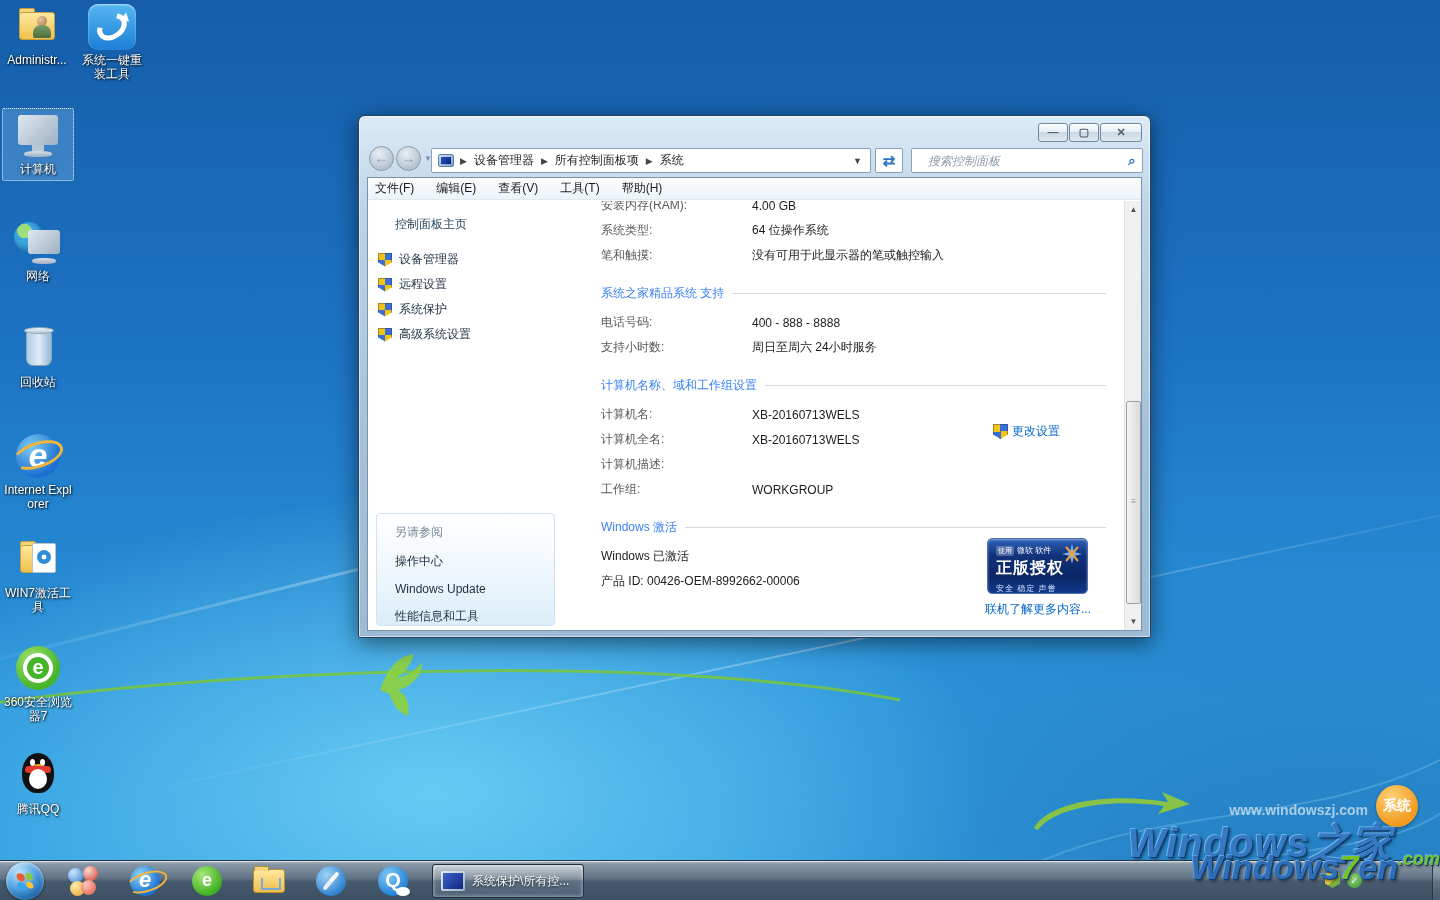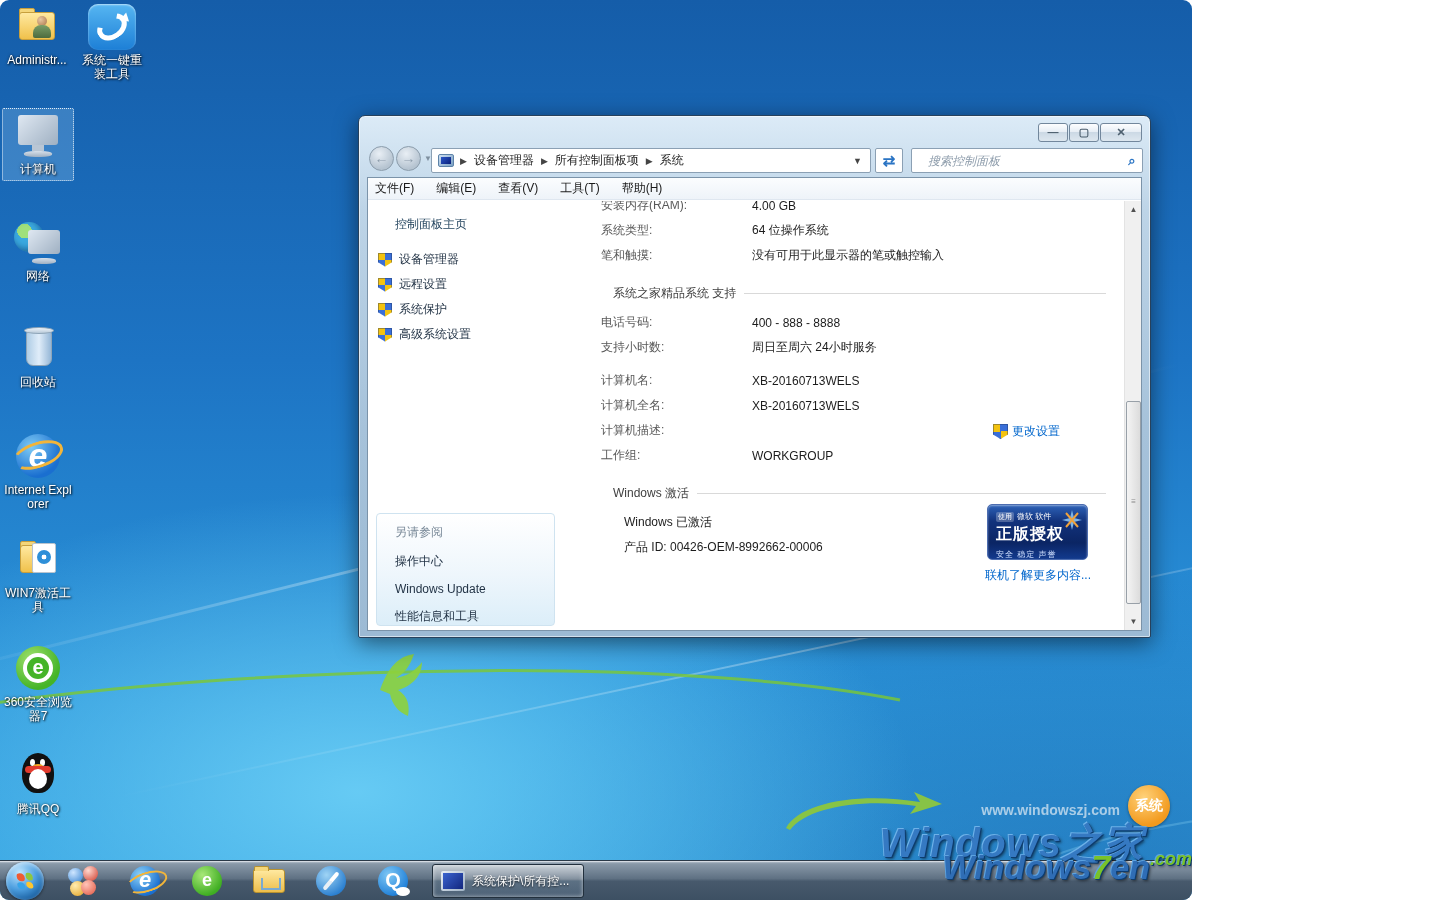--- a/index.html
+++ b/index.html
@@ -1,25 +1,24 @@
 <!DOCTYPE html>
 <html><head>
 <meta charset="utf-8">
 <style>
   * { margin:0; padding:0; box-sizing:border-box; }
   html,body { width:1440px; height:900px; overflow:hidden;
     font-family:"Liberation Sans", sans-serif; }
 
   
-  .desktop { position:relative; width:1192px; height:900px; overflow:hidden;
+  .desktop { position:relative; width:1440px; height:900px; overflow:hidden;
     background:
       radial-gradient(ellipse 900px 480px at 30% 88%, rgba(105,205,245,.95), rgba(60,160,220,0) 62%),
       radial-gradient(ellipse 1100px 620px at 92% 104%, rgba(25,85,155,.50), rgba(25,85,155,0) 60%),
       linear-gradient(180deg,#155da9 0%,#1d74c4 40%,#2b95da 78%,#2f9fe0 100%);
-    border-radius: 9px;
   }
   .streak { position:absolute; pointer-events:none; }
   .streak.s1 { left:-100px; top:520px; width:1300px; height:3px; transform:rotate(-14deg);
     background:linear-gradient(90deg,rgba(255,255,255,0),rgba(255,255,255,.45),rgba(255,255,255,0)); }
   .streak.s2 { left:100px; top:640px; width:1500px; height:2px; transform:rotate(-12deg);
     background:linear-gradient(90deg,rgba(255,255,255,0),rgba(255,255,255,.35),rgba(255,255,255,0)); }
   .wall-svg { position:absolute; left:0; top:0; pointer-events:none; }
 
   
   .dicon { position:absolute; width:72px; text-align:center; cursor:default; }
@@ -133,27 +132,27 @@
     background:linear-gradient(180deg,#ffffff, #eef6fc 55%, #dceef9); padding:10px 0 0 18px; }
   .see-also .hdr { font-size:12px; color:#7a8a99; margin-bottom:12px; }
   .see-also .lnk { font-size:12px; color:#1e2f42; margin-bottom:12px; }
 
   .main { position:relative; flex:1; padding:0 0 0 36px; overflow:hidden; font-size:12px; }
   .prow { display:flex; height:25px; align-items:center; }
   .prow .plabel { width:151px; color:#595959; flex:none; }
   .prow .pvalue { color:#1c1c1c; }
   .clip-top { margin-top:-8px; }
   .sect { display:flex; align-items:center; height:18px; margin:16px 18px 6px 0; }
-  .sect .stitle { color:#404040; white-space:nowrap;margin-left:12px; }
+  .sect .stitle { color:#3b82f6; white-space:nowrap; }
   .sect .sline { flex:1; border-top:1px solid #d9d9d9; margin-left:8px; }
   a.blue, .blue { color:#0066cc; text-decoration:none; }
   .chg { position:absolute; right:64px; top:222px; display:flex; align-items:center; font-size:12px; }
   .chg .shield { width:15px; height:15px; margin-right:4px; }
 
-  .act-wrap { position:relative;margin-left:23px; }
+  .act-wrap { position:relative; }
   .badge { position:absolute; right:36px; top:-6px; width:101px; height:56px; border-radius:5px;
     background:linear-gradient(180deg,#2d62b8 0%,#12327c 30%,#0b2564 70%,#123a8e 100%);
     border:1px solid #4d6db0; box-shadow:inset 0 1px 2px rgba(255,255,255,.45); color:#fff; padding:6px 6px 0 8px; }
   .badge .b1 { font-size:8px; display:flex; align-items:center; gap:3px; }
   .badge .b1 .tag { background:rgba(255,255,255,.25); border-radius:2px; padding:0 2px; font-size:7px; }
   .badge .b2 { font-size:16px; font-weight:bold; letter-spacing:1px; margin-top:2px; }
   .badge .b3 { font-size:8px; color:#cfe0ff; margin-top:4px; letter-spacing:1px; }
   .badge svg { position:absolute; right:4px; top:4px; }
   .learn-more { position:absolute; right:33px; top:57px; font-size:12px; }
 
@@ -430,20 +429,24 @@
           </div>
           <div class="prow" style="margin-top:8px;">
             <span class="plabel">电话号码:</span>
             <span class="pvalue">400 - 888 - 8888</span>
           </div>
           <div class="prow">
             <span class="plabel">支持小时数:</span>
             <span class="pvalue">周日至周六  24小时服务</span>
           </div>
 
+          <div class="sect">
+            <span class="stitle">计算机名称、域和工作组设置</span>
+            <span class="sline"></span>
+          </div>
           <div class="prow" style="margin-top:8px;">
             <span class="plabel">计算机名:</span>
             <span class="pvalue">XB-20160713WELS</span>
           </div>
           <div class="prow">
             <span class="plabel">计算机全名:</span>
             <span class="pvalue">XB-20160713WELS</span>
           </div>
           <div class="prow">
             <span class="plabel">计算机描述:</span>

